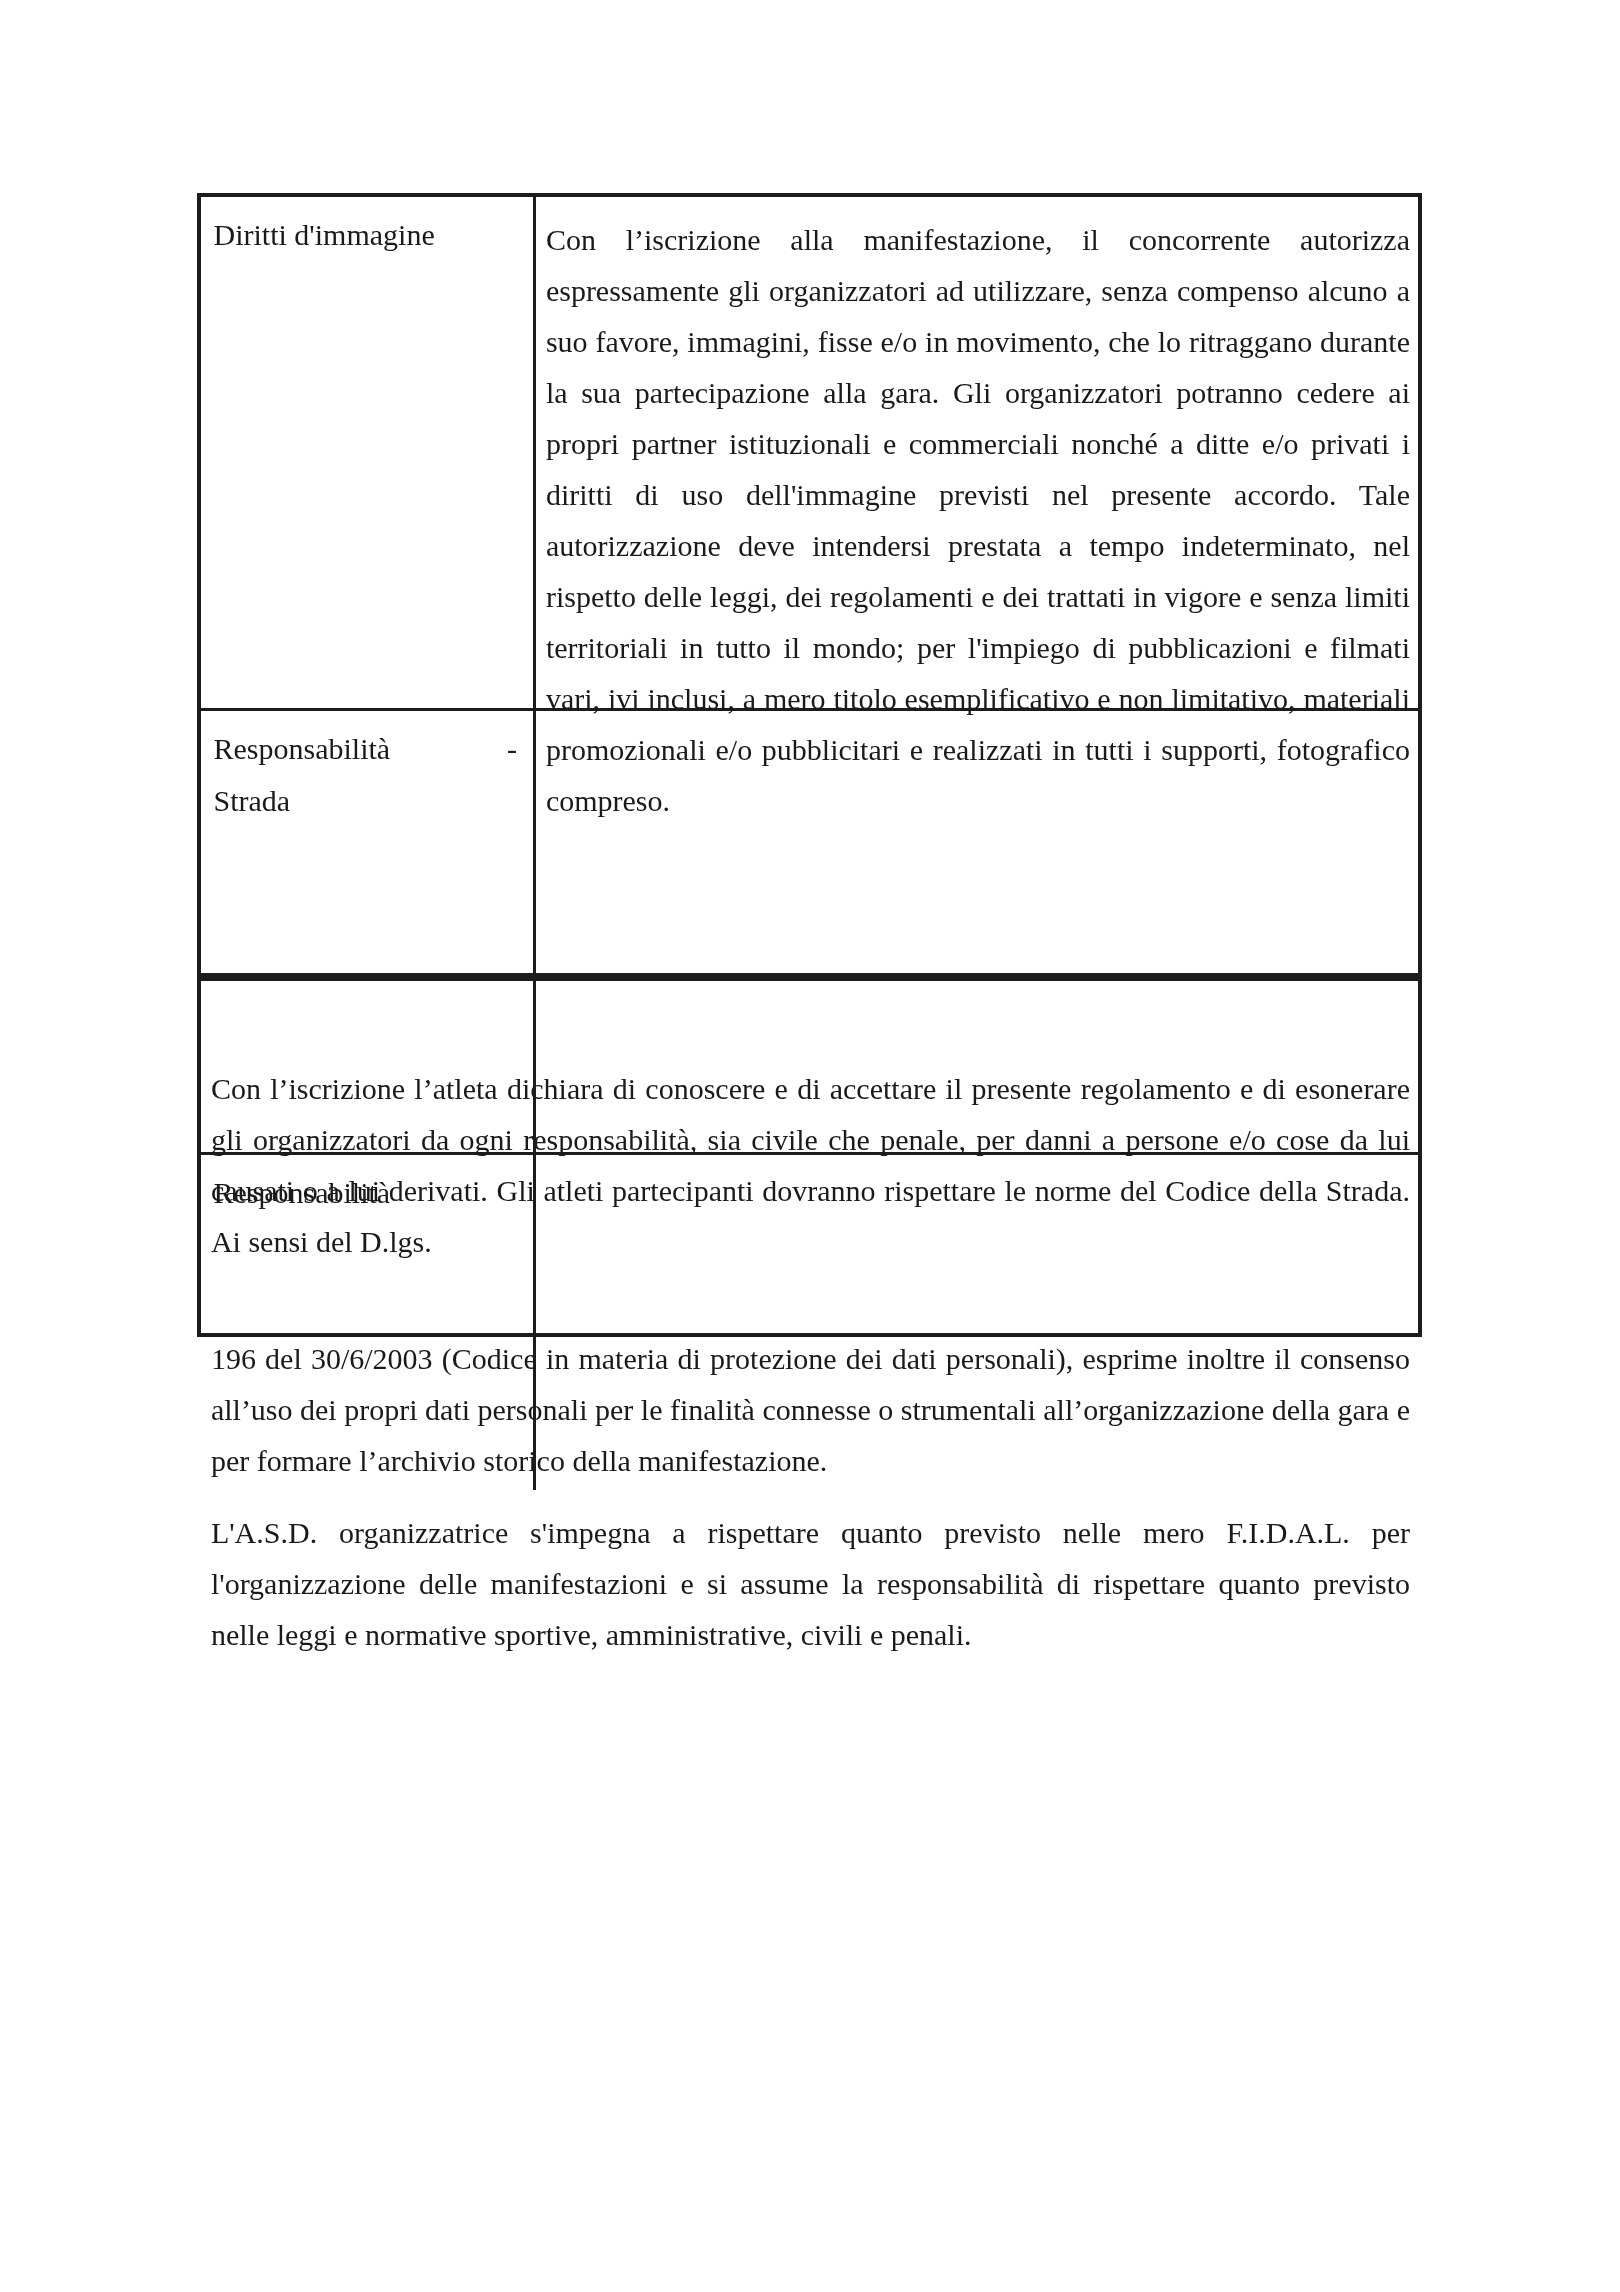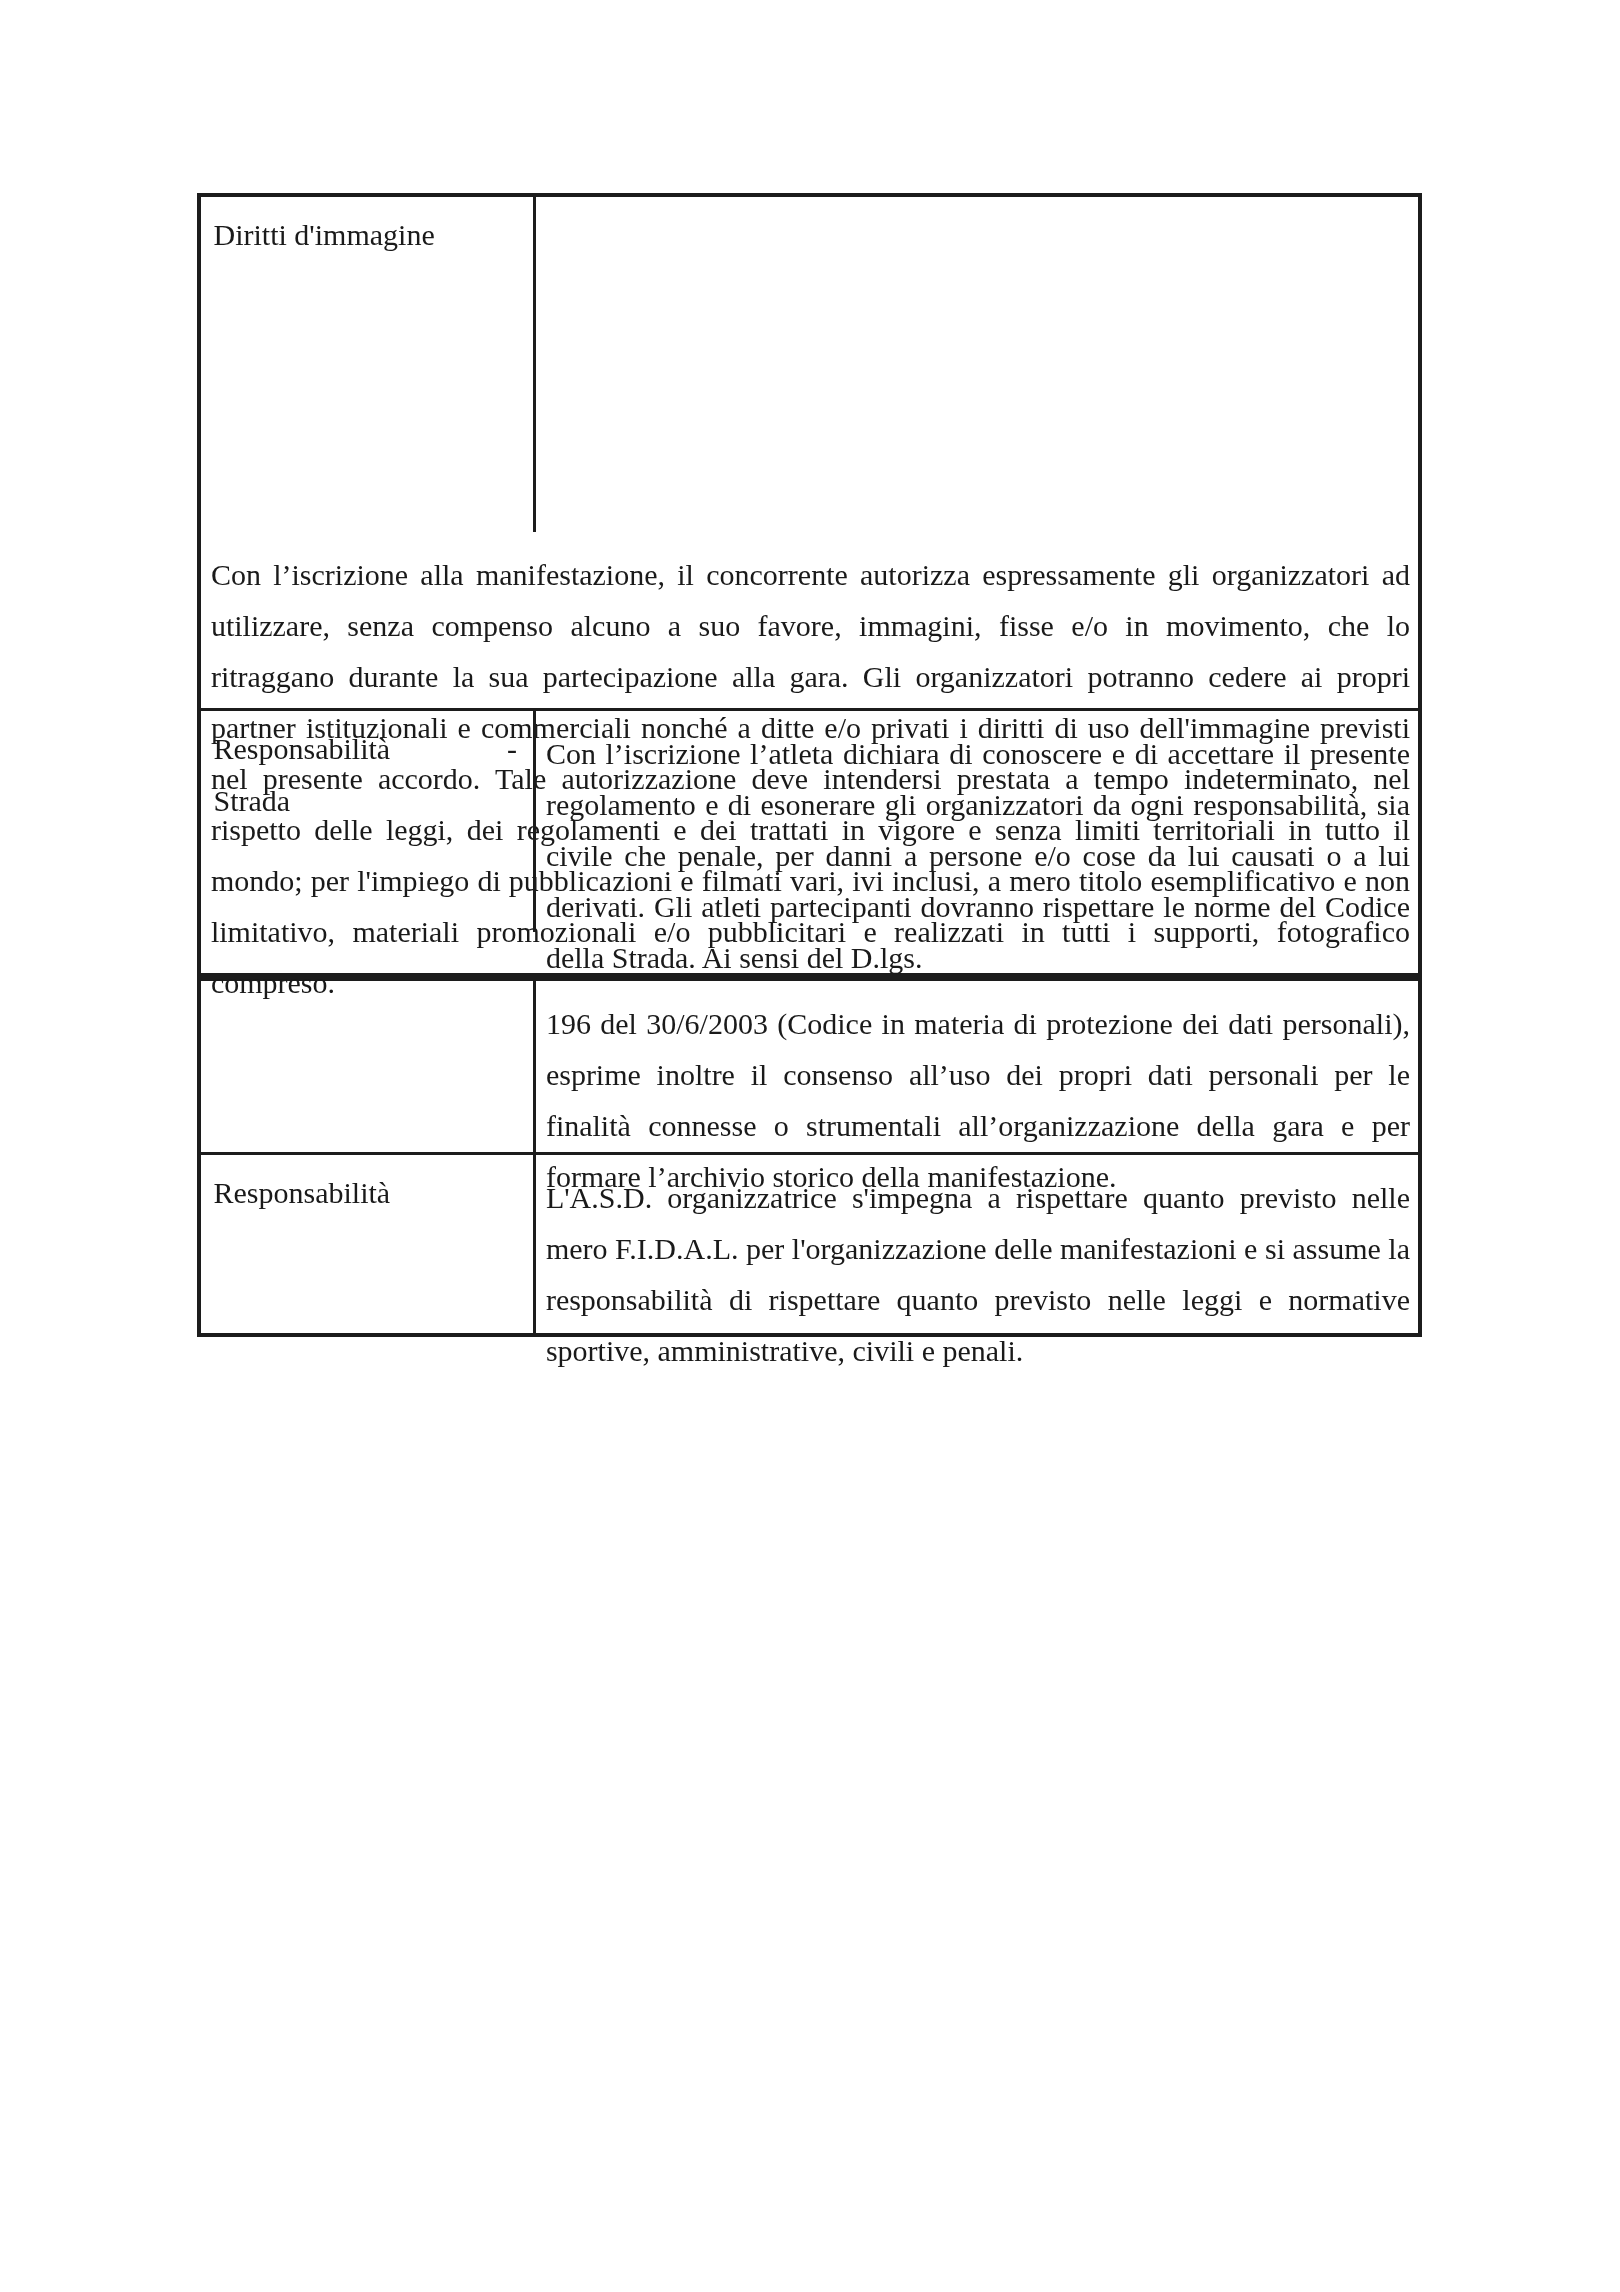--- a/index.html
+++ b/index.html
@@ -31,28 +31,29 @@
     background: #ffffff;
   }
 
   .t-row {
     display: flex;
     align-items: stretch;
   }
 
   .t-row + .t-row {
     border-top: 3.6px solid #1c1c1c;
+    flex-direction: column;
   }
 
   .t-row.thick-top {
     border-top: 8px solid #1c1c1c;
     margin-top: 41px;
   }
 
-  .row-1 { height: 511px; flex-direction: column; }
+  .row-1 { height: 511px; }
   .row-2 { height: 224px; }
   .row-3 { height: 179px; }
   .row-4 { height: 181px; }
 
   .cell-label {
     width: 335px;
     flex: 0 0 335px;
     border-right: 3.6px solid #1c1c1c;
     padding: 18px 16px 14.3px 12.5px;
     font-size: 30px;

